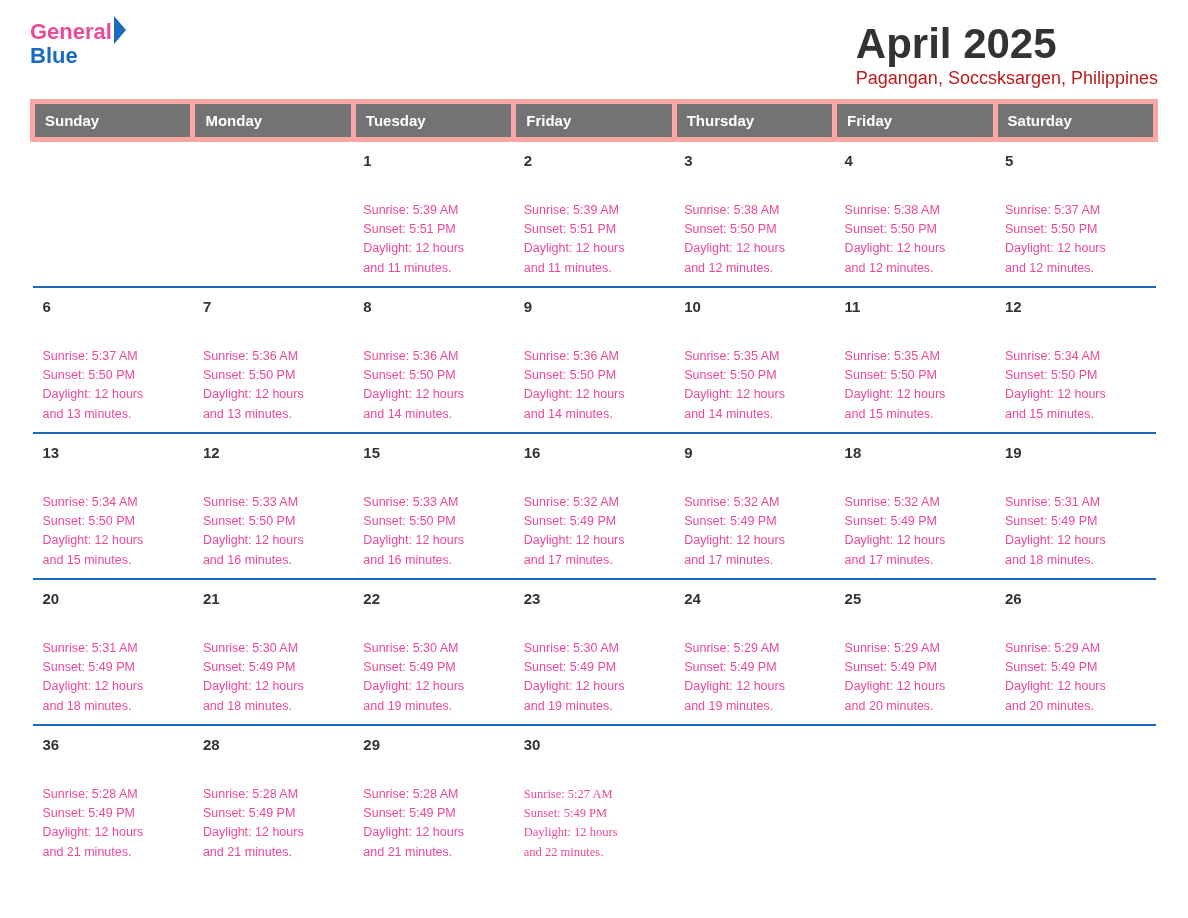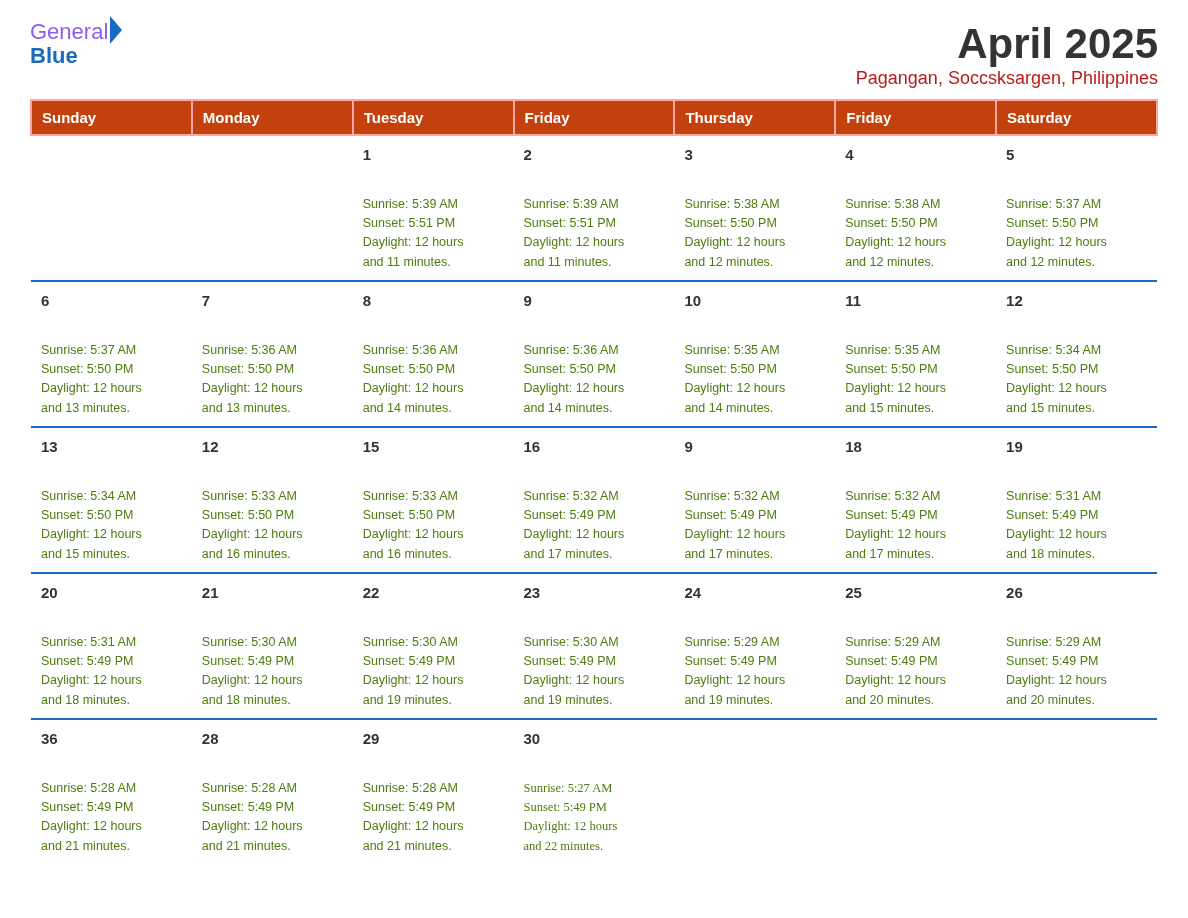--- a/index.html
+++ b/index.html
@@ -17,62 +17,62 @@
       align-items: flex-start;
       margin-bottom: 10px;
     }
     .logo {
       display: flex;
       align-items: center;
       gap: 0;
     }
     .logo-text-general {
       font-size: 22px;
-      font-weight: normal;
-      color: #8b5cf6;
+      font-weight: bold;
+      color: #ec4899;
     }
     .logo-text-blue {
       font-size: 22px;
       font-weight: bold;
       color: #1a6bbf;
     }
     .logo-triangle {
       width: 0;
       height: 0;
       border-left: 12px solid #1a6bbf;
       border-top: 14px solid transparent;
       border-bottom: 14px solid transparent;
       margin-left: 2px;
       margin-top: -4px;
     }
     .title-section {
-      text-align: right;
+      text-align: left;
     }
     .month-year {
       font-size: 42px;
       font-weight: bold;
       color: #333;
     }
     .location {
       font-size: 18px;
       color: #b91c1c;
     }
     .calendar {
       width: 100%;
       border-collapse: collapse;
       margin-top: 10px;
     }
     .calendar thead th {
-      background-color: #c2410c;
+      background-color: #737373;
       color: #fff;
       padding: 8px 10px;
       text-align: left;
       font-size: 15px;
       font-weight: 600;
-      border: 2px solid #fca5a5;
+      border: 5px solid #fca5a5;
     }
     .calendar tbody td {
       vertical-align: top;
       padding: 8px 10px;
       border: 1px solid #ccc;
       border-top: 2px solid #1a6bbf;
       width: 14.28%;
       font-size: 13px;
       line-height: 1.5;
     }
@@ -87,21 +87,21 @@
     }
     .day-num {
       font-size: 15px;
       font-weight: bold;
       color: #333;
       display: block;
       margin-bottom: 3px;
     }
     .day-info {
       font-size: 12.5px;
-      color: #4d7c0f;
+      color: #ec4899;
       line-height: 1.55;
       margin-top: 28px;
     }
     .empty-cell {
       background: #fff;
     }
     table {
       border-collapse: collapse;
       width: 100%;
     }

